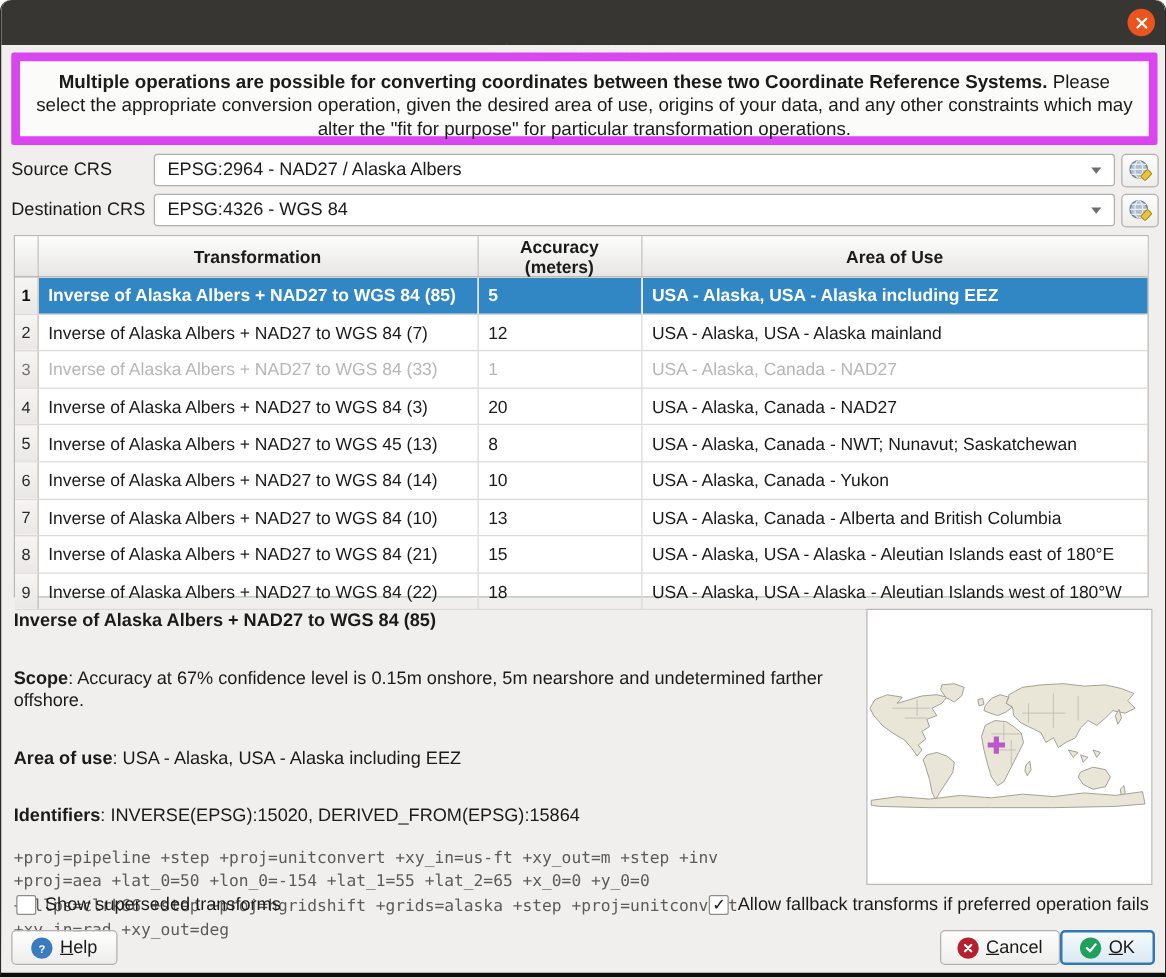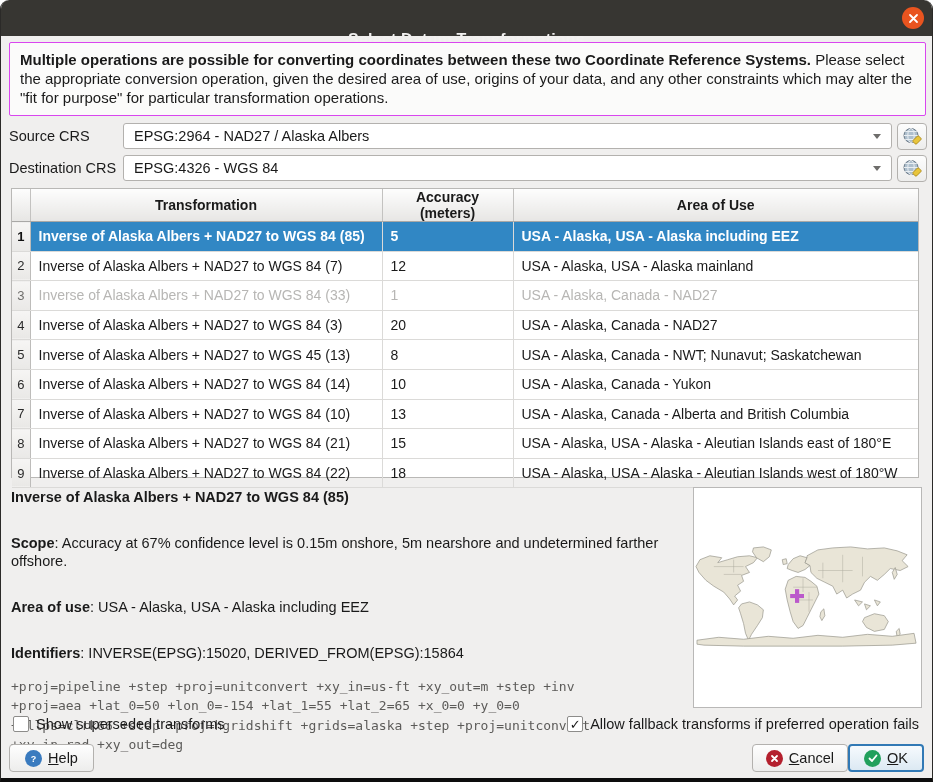--- a/index.html
+++ b/index.html
@@ -6,28 +6,28 @@
   *{box-sizing:border-box;}
   body{font-family:"Liberation Sans","DejaVu Sans",sans-serif;color:#1a1a1a;}
 
   .dialog{position:relative;width:933px;height:782px;background:#f0efee;
     border-left:1px solid #2b2a28;border-right:1px solid #2b2a28;border-bottom:4px solid #0d0d0d;
     border-radius:9px 9px 0 0;overflow:hidden;}
 
   
   .titlebar{position:absolute;left:0;top:0;width:100%;height:36px;background:#373632;
     border-radius:8px 8px 0 0;display:flex;align-items:center;justify-content:center;}
-  .titlebar .title{color:#f2f1f0;font-weight:bold;font-size:16px;letter-spacing:.2px;margin-top:44px;}
+  .titlebar .title{color:#f2f1f0;font-weight:bold;font-size:10px;letter-spacing:.2px;margin-top:44px;}
   .close-btn{position:absolute;right:8px;top:7px;width:22px;height:22px;border-radius:50%;
     background:#e9541f;display:flex;align-items:center;justify-content:center;cursor:pointer;}
   .close-btn svg{display:block;}
 
   
   .intro-box{position:absolute;left:8px;top:42px;width:917px;height:74px;background:#fbfbfa;
-    border:1px solid #d946ef;border-radius:2px;padding:7px 10px;font-size:15px;line-height:1.27;}
+    border:7px solid #d946ef;border-radius:2px;padding:7px 10px;font-size:15px;line-height:1.27;text-align:center;}
 
   
   .crs-label{position:absolute;left:8px;height:26px;display:flex;align-items:center;font-size:14.5px;}
   .combo{position:absolute;left:122px;width:769px;height:26px;background:#ffffff;
     border:1px solid #b3b1ae;border-radius:3px;display:flex;align-items:center;
     padding:0 10px;font-size:14.5px;cursor:pointer;}
   .combo-arrow{margin-left:auto;width:0;height:0;border-left:4.5px solid transparent;
     border-right:4.5px solid transparent;border-top:5.5px solid #6e6d6b;}
   .crs-btn{position:absolute;left:896px;width:30px;height:27px;border:1px solid #b3b1ae;
     border-radius:4px;background:linear-gradient(#fdfdfd,#ededec);display:flex;

